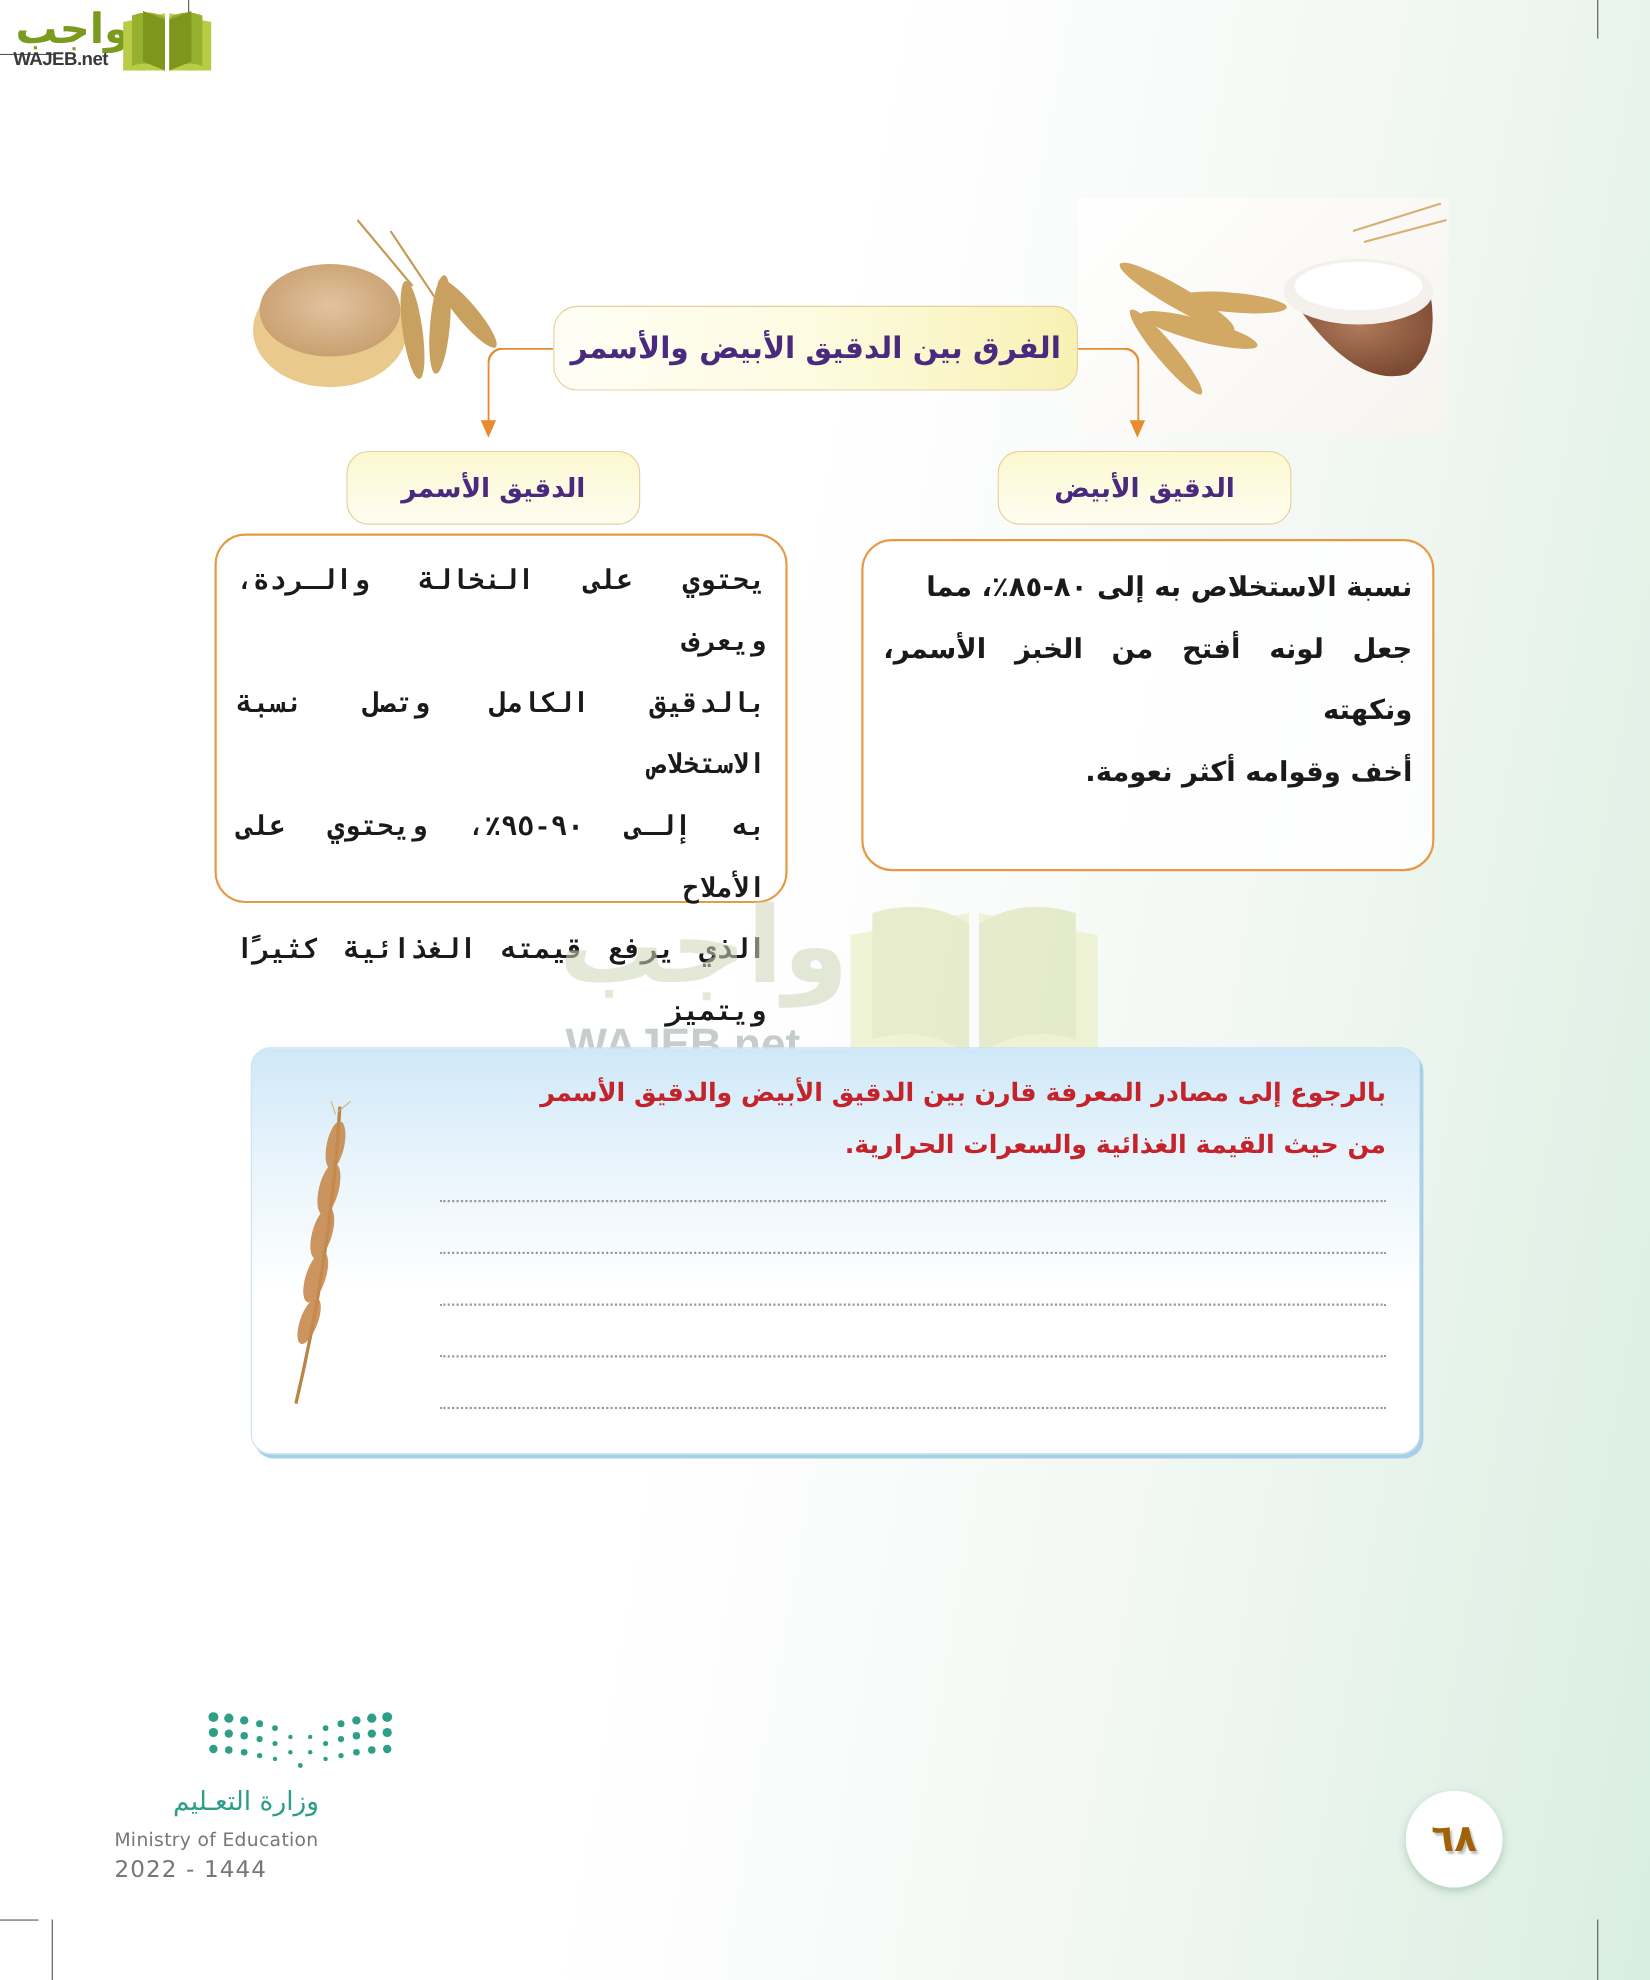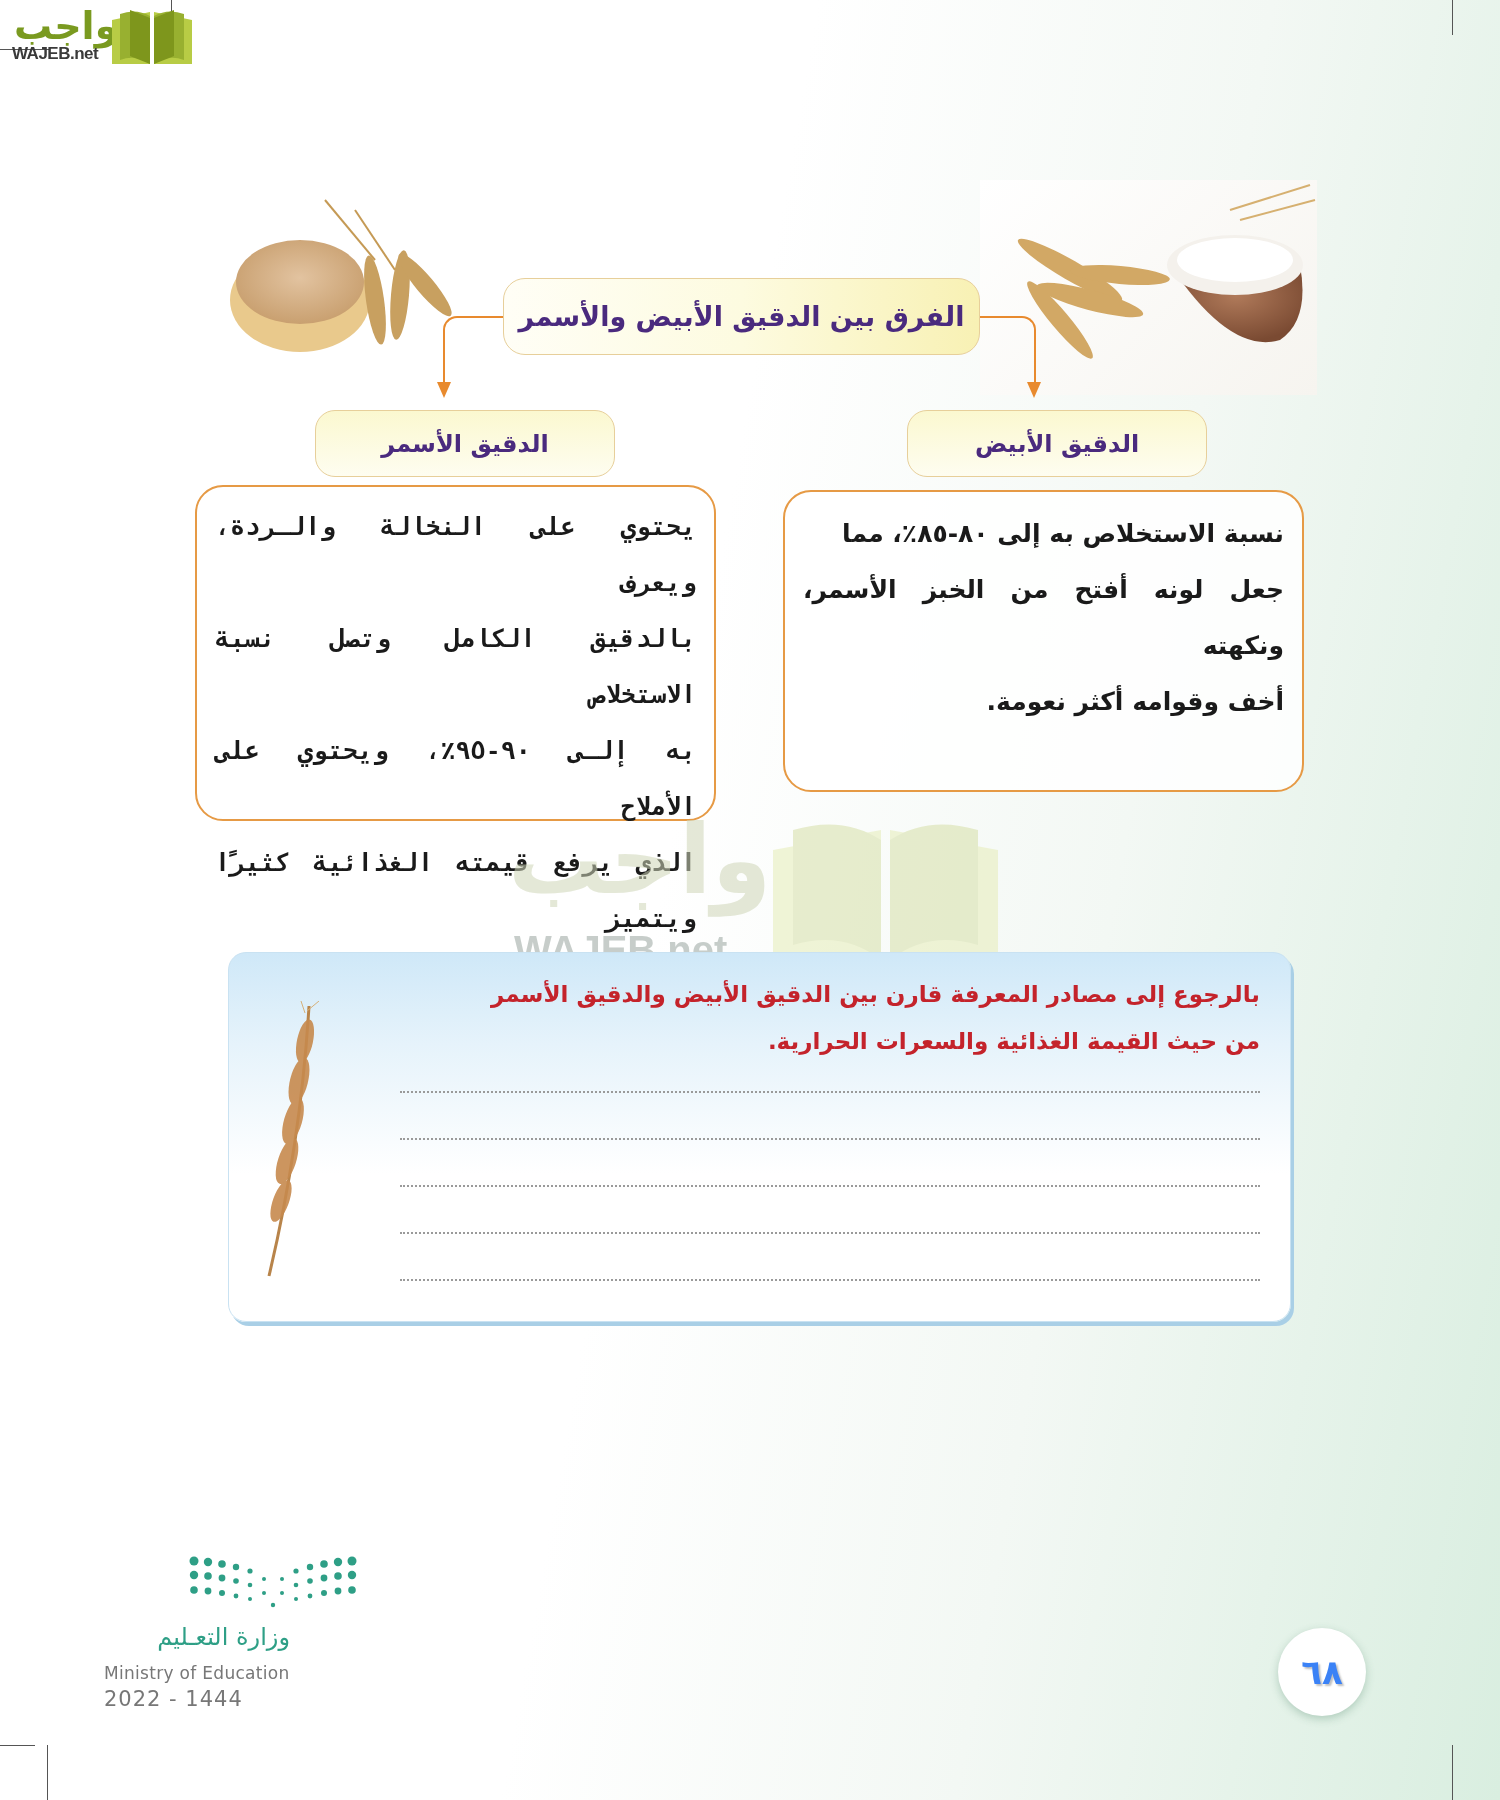--- a/index.html
+++ b/index.html
@@ -25,21 +25,21 @@
   .title-box {
     position: absolute; left: 503px; top: 278px; width: 477px; height: 77px;
     border: 1.5px solid #e7cf9a; border-radius: 22px;
     background: linear-gradient(90deg, #fffef6 0%, #fdfbe0 50%, #f8f1b4 100%);
     display: flex; align-items: center; justify-content: center;
     direction: rtl;
   }
   .title-box span { font-size: 27px; font-weight: bold; color: #4a2a7e; }
 
   .sub-box {
-    position: absolute; top: 410px; width: 300px; height: 67px;
+    position: absolute; top: 410px; width: 267px; height: 67px;
     border: 1.5px solid #e7cf9a; border-radius: 20px;
     background: linear-gradient(180deg, #fbf8d0 0%, #fefdf0 100%);
     display: flex; align-items: center; justify-content: center;
     direction: rtl;
   }
   .sub-box span { font-size: 24px; font-weight: bold; color: #4a2a7e; }
   .sub-brown { left: 315px; }
   .sub-white { left: 907px; }
 
   .connector { position: absolute; border-color: #e88a2e; border-style: solid; }
@@ -93,21 +93,21 @@
   .min-en { position: absolute; left: 4px; top: 108px; font-size: 17px; color: #777; font-family: "DejaVu Sans", sans-serif; letter-spacing: 0.3px; }
   .min-year { position: absolute; left: 4px; top: 132px; font-size: 21px; color: #777; font-family: "DejaVu Sans", sans-serif; letter-spacing: 1px; }
 
   
   .page-num {
     position: absolute; left: 1278px; top: 1628px; width: 88px; height: 88px;
     border-radius: 50%; background: #ffffff;
     box-shadow: 0 3px 8px rgba(60,120,90,0.3);
     display: flex; align-items: center; justify-content: center;
   }
-  .page-num span { font-size: 34px; font-weight: bold; color: #3b82f6; text-shadow: 2px 2px 2px rgba(0,0,0,0.25); direction: rtl; }
+  .page-num span { font-size: 34px; font-weight: bold; color: #a16207; text-shadow: 2px 2px 2px rgba(0,0,0,0.25); direction: rtl; }
 </style>
 </head>
 <body>
 
 <div class="crop-mark" style="left:171px;top:0;width:1px;height:50px;"></div>
 <div class="crop-mark" style="left:0;top:49px;width:50px;height:1px;"></div>
 <div class="crop-mark" style="left:1452px;top:0;width:1px;height:35px;"></div>
 <div class="crop-mark" style="left:47px;top:1745px;width:1px;height:55px;"></div>
 <div class="crop-mark" style="left:0;top:1745px;width:35px;height:1px;"></div>
 <div class="crop-mark" style="left:1452px;top:1745px;width:1px;height:55px;"></div>

